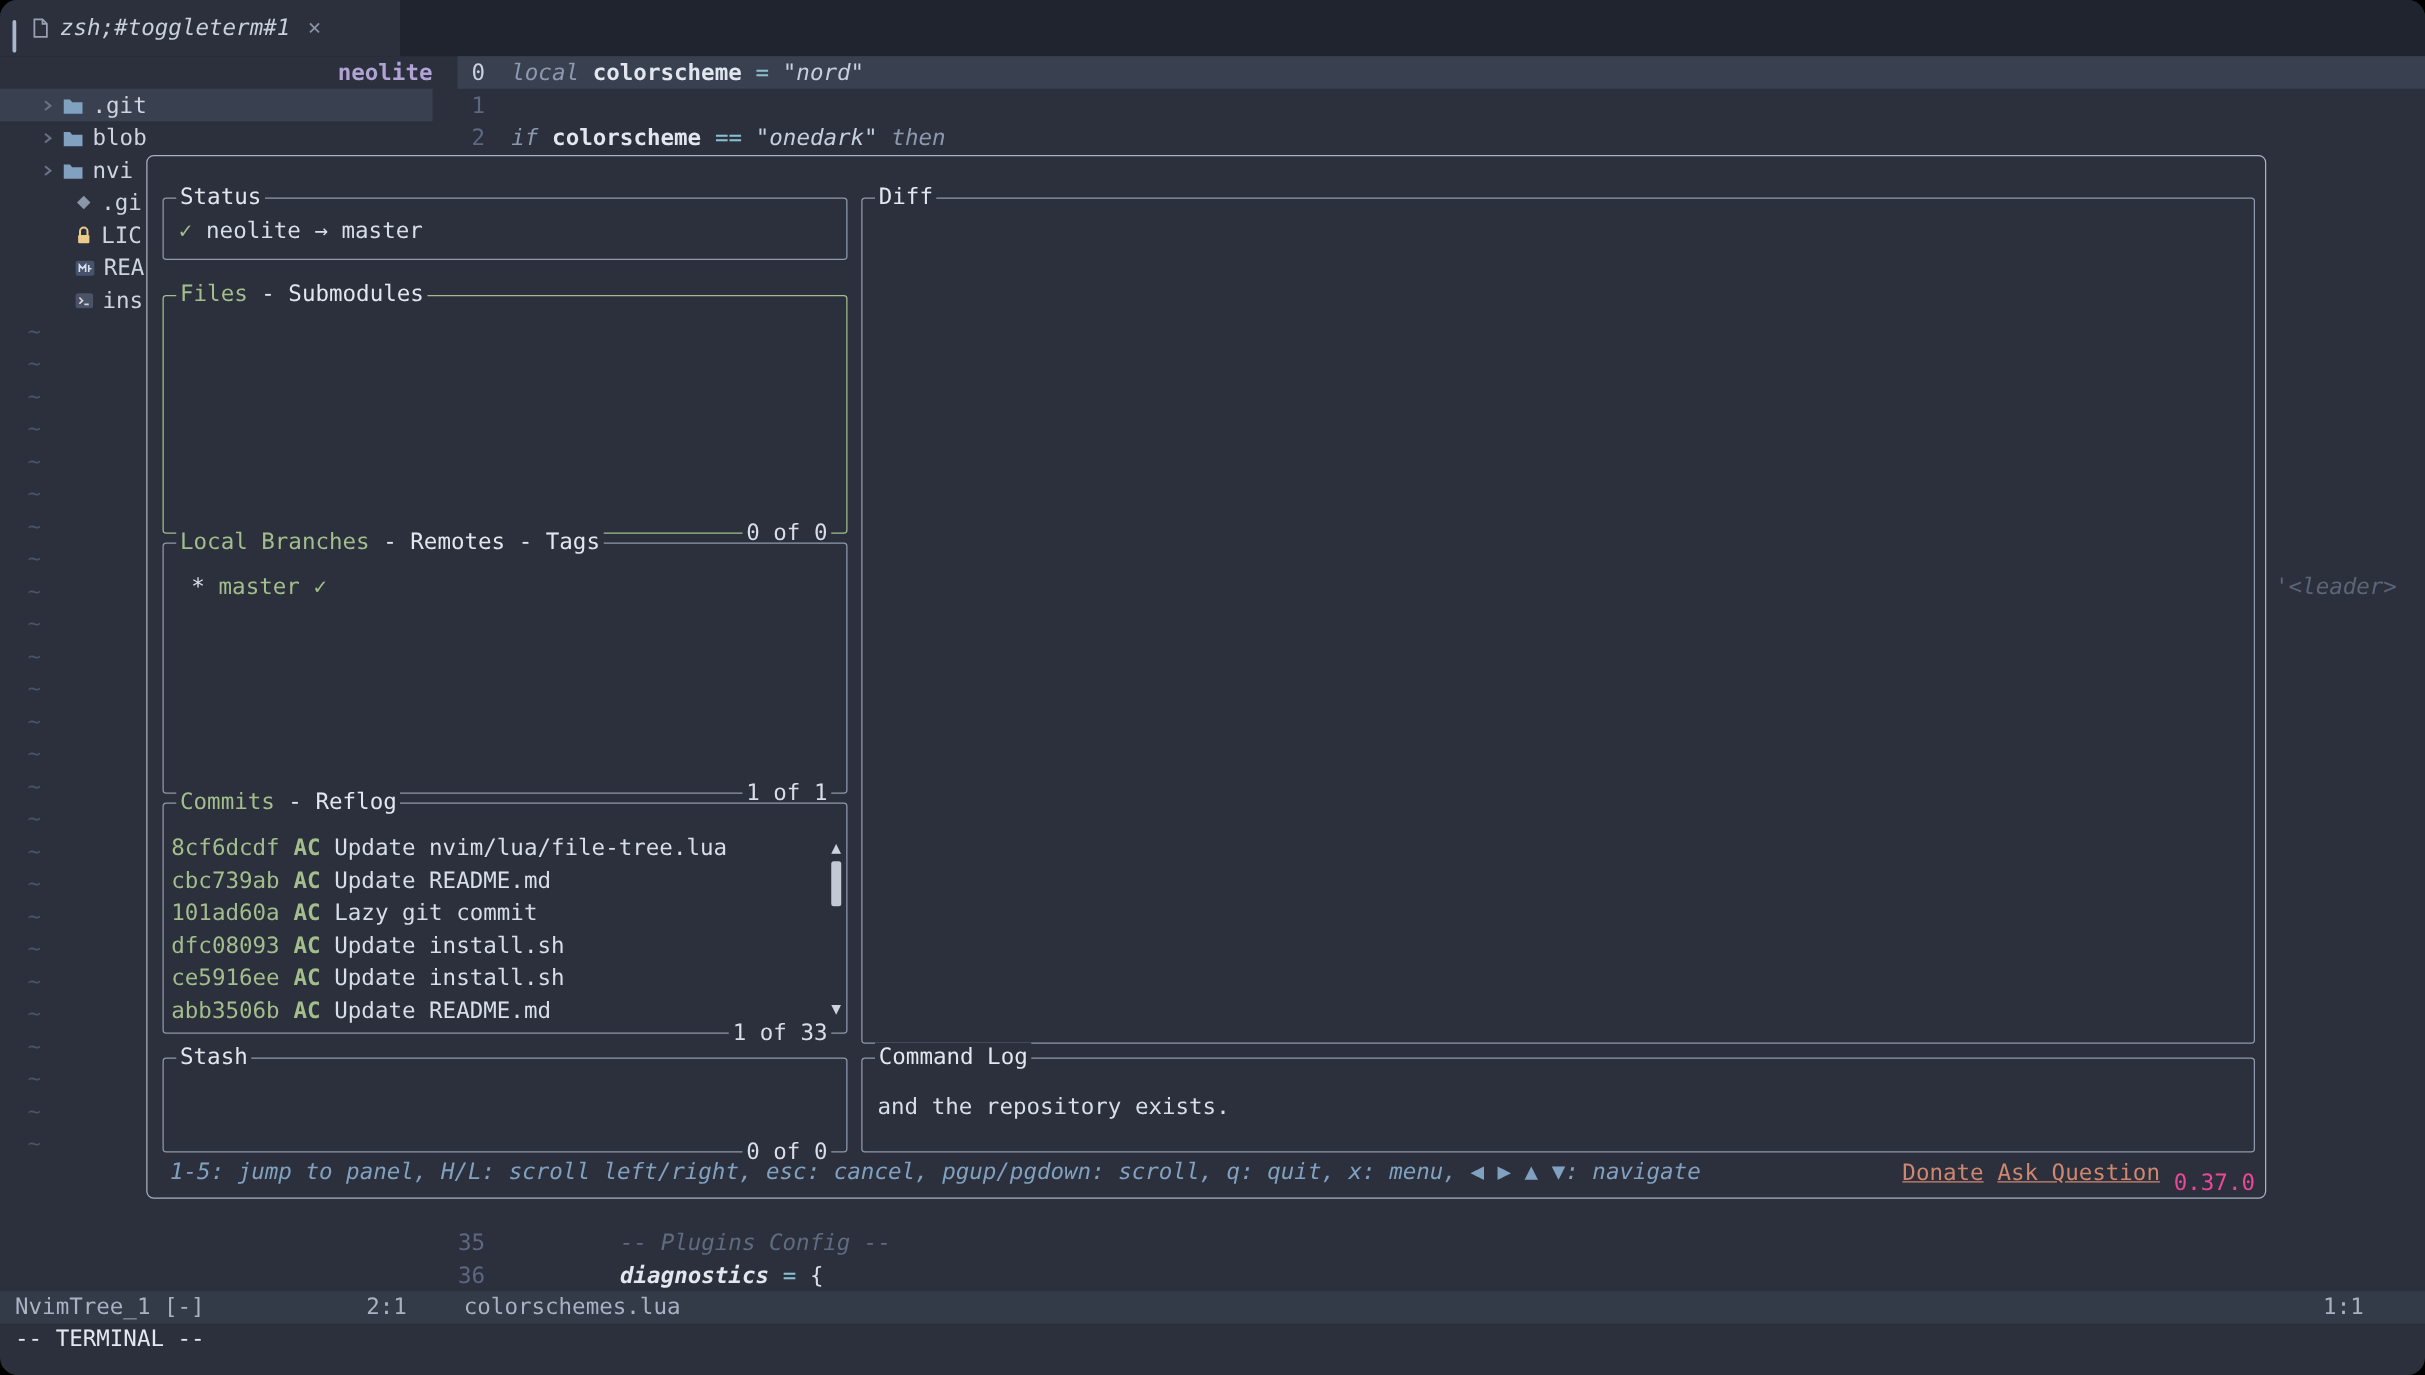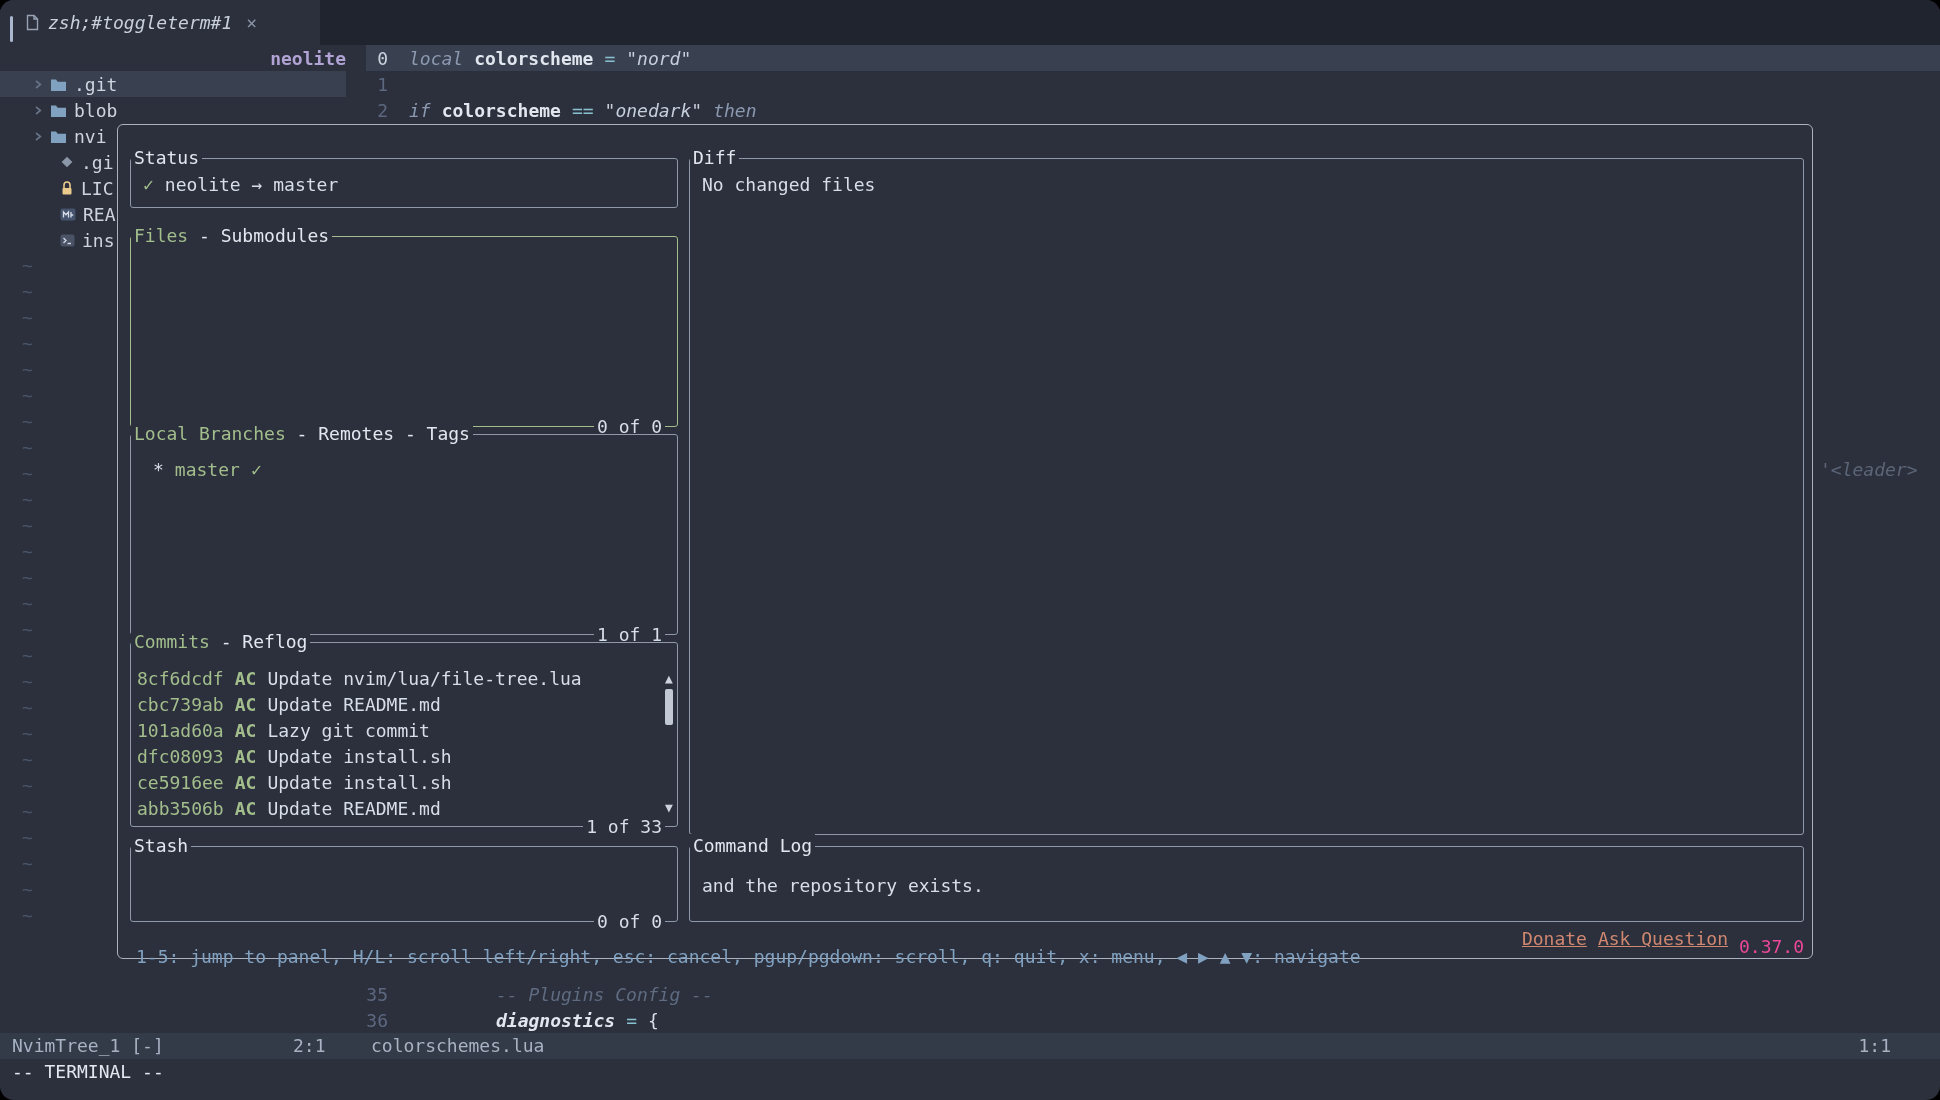--- a/index.html
+++ b/index.html
@@ -53,40 +53,40 @@
   .panel { position: absolute; border: 1px solid #8f99aa; border-radius: 3px; }
   .panel.active { border-color: #a3be8c; }
   .p-status   { left: 12px;  top: 33px;  width: 548px;  height: 50px; }
   .p-files    { left: 12px;  top: 111px; width: 548px;  height: 191px; }
   .p-branches { left: 12px;  top: 309px; width: 548px;  height: 201px; }
   .p-commits  { left: 12px;  top: 517px; width: 548px;  height: 185px; }
   .p-stash    { left: 12px;  top: 721px; width: 548px;  height: 76px; }
   .p-diff     { left: 571px; top: 33px;  width: 1115px; height: 677px; }
   .p-cmdlog   { left: 571px; top: 721px; width: 1115px; height: 76px; }
 
-  .ptitle { position: absolute; top: -13px; left: 0; line-height: 24px; background: #2b303c; padding: 0 3px; display: flex; }
+  .ptitle { position: absolute; top: -13px; left: 10px; line-height: 24px; background: #2b303c; padding: 0 3px; display: flex; }
   .ptitle span { white-space: pre; color: #e2e7ef; }
   .ptitle .t-active { color: #a3be8c; }
   .pcount { position: absolute; bottom: -13px; right: 12px; line-height: 24px; background: #2b303c; padding: 0 3px; color: #d8dee9; white-space: pre; }
 
   .pbody { padding: 12px 12px 0 12px; }
   .pbody .row { height: 26px; display: flex; align-items: center; gap: 11px; white-space: pre; }
   .pbody.branches { padding: 21px 12px 0 22px; }
   .pbody.commits { padding: 22px 24px 0 6px; }
   .pbody.cmdlog { padding: 25px 12px 0 12px; }
   .green { color: #a3be8c; }
   .hash { color: #a3be8c; }
   .author { color: #a3be8c; font-weight: bold; }
   .msg { color: #d8dee9; }
 
   .sbar-arrow { position: absolute; right: 1px; width: 14px; text-align: center; font-size: 13px; line-height: 26px; color: #cdd3de; }
   .sb-up { top: 23px; } .sb-dn { top: 152px; }
   .sb-thumb { position: absolute; right: 4px; top: 46px; width: 8px; height: 36px; background: #c3c9d4; border-radius: 2px; }
 
-  .keybinds { position: absolute; left: 18px; top: 819px; height: 26px; line-height: 26px; color: #81a1c1; white-space: pre; }
+  .keybinds { position: absolute; left: 18px; top: 800px; height: 26px; line-height: 26px; color: #81a1c1; white-space: pre; font-style: italic; }
   .fl-links { position: absolute; right: 8px; top: 800px; height: 26px; display: flex; align-items: center; gap: 11px; }
   .link { color: #d08770; text-decoration: underline; white-space: pre; }
   .version { color: #ec4899; white-space: pre; margin-top: 16px; }
 
   
   .statusline { position: absolute; left: 0; right: 0; top: 1033px; height: 26px; background: #333a48; color: #a8b2c3; z-index: 5; }
   .statusline span { position: absolute; line-height: 26px; white-space: pre; }
   .sl-name { left: 12px; }
   .sl-pos1 { left: 293px; }
   .sl-file { left: 371px; }
@@ -286,23 +286,20 @@
       <div class="ptitle">
           <span>Stash</span>
         </div>
       <div class="pcount">0 of 0</div>
     </div>
 
     <div class="panel p-diff">
       <div class="ptitle">
           <span>Diff</span>
         </div>
-      <div class="pbody">
-        <div class="row"><span>No changed files</span></div>
-      </div>
     </div>
 
     <div class="panel p-cmdlog">
       <div class="ptitle">
           <span>Command Log</span>
         </div>
       <div class="pbody cmdlog">
         <div class="row"><span>and the repository exists.</span></div>
       </div>
     </div>

